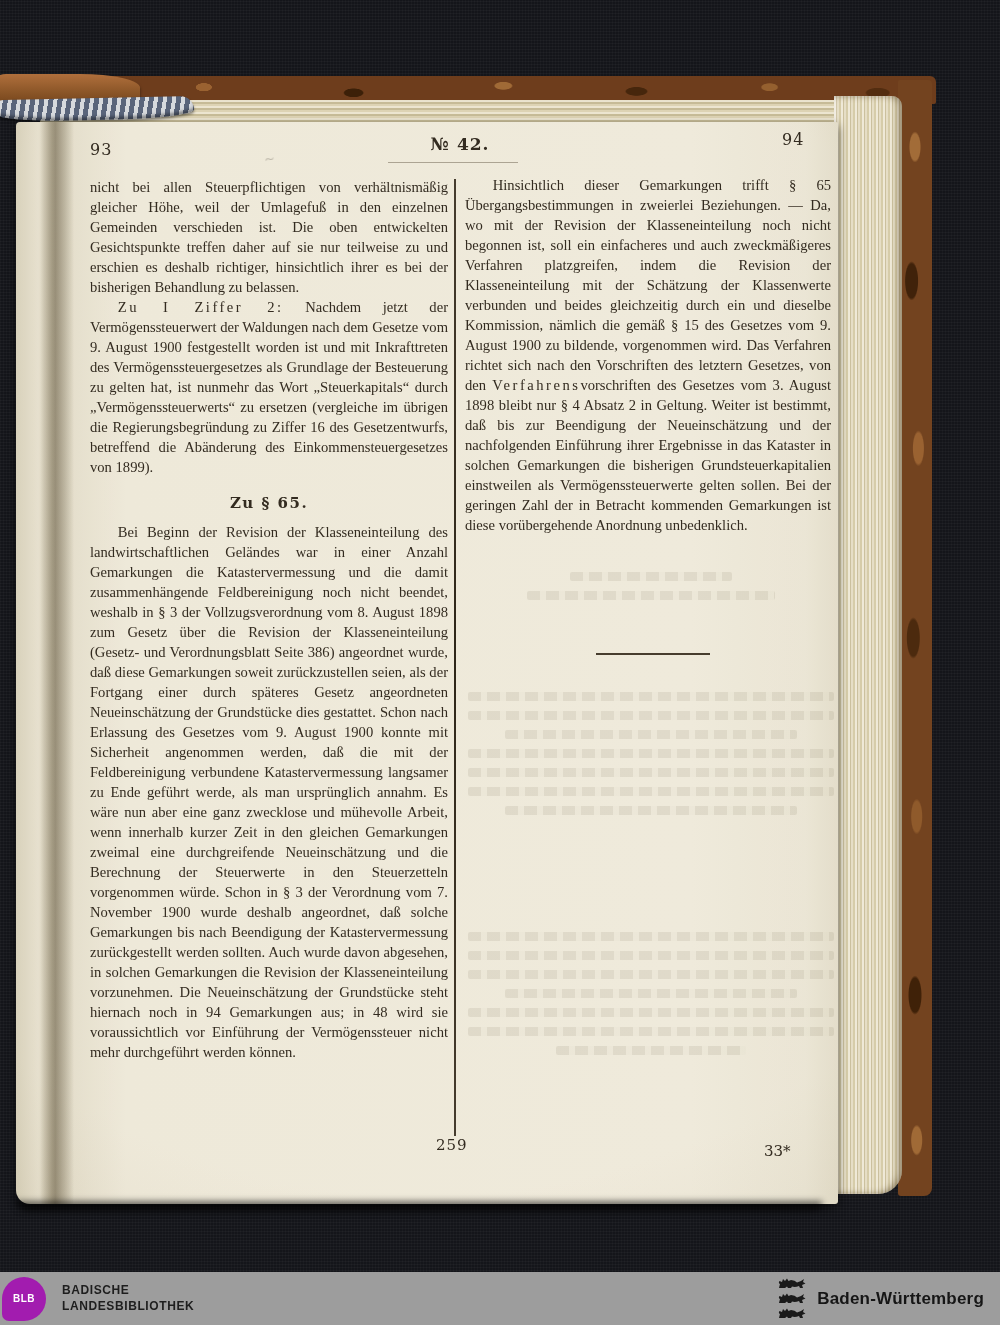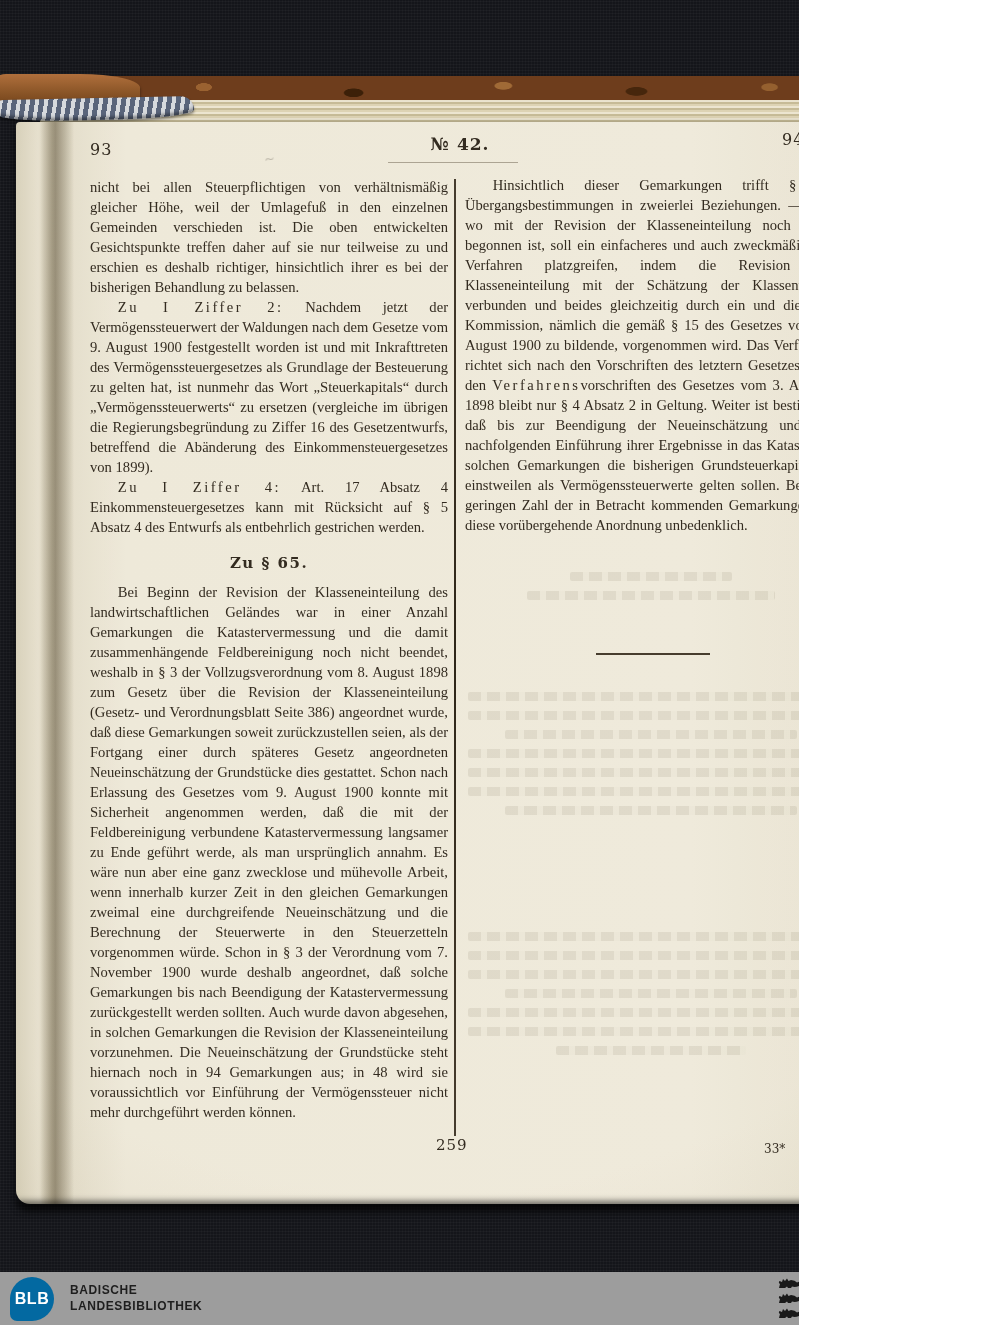--- a/index.html
+++ b/index.html
@@ -1,17 +1,17 @@
 <!DOCTYPE html>
 <html><head>
 <meta charset="utf-8">
 <style>
   html,body{margin:0;padding:0;}
   body{width:1000px;height:1325px;font-family:"DejaVu Serif",serif;}
-  .scene{position:relative;width:799px;height:1325px;overflow:hidden;
+  .scene{position:relative;width:1000px;height:1325px;overflow:hidden;
     background-color:#14151a;
     background-image:
       repeating-linear-gradient(0deg, rgba(255,255,255,0.030) 0 1px, rgba(0,0,0,0) 1px 3px),
       repeating-linear-gradient(90deg, rgba(255,255,255,0.025) 0 1px, rgba(0,0,0,0) 1px 3px);}
   
   .marble-top{position:absolute;left:104px;top:76px;width:832px;height:28px;border-radius:3px 6px 2px 2px;
     background-color:#6e3d1c;
     background-image:
       radial-gradient(14px 7px at 12% 40%, #9a6231 0 55%, transparent 60%),
       radial-gradient(18px 8px at 30% 60%, #3c2008 0 50%, transparent 58%),
@@ -62,33 +62,33 @@
   .col{position:absolute;font-size:14.6px;line-height:20px;text-align:justify;}
   .col-left{left:74px;top:55px;width:358px;}
   .col-right{left:449px;top:53px;width:366px;}
   .col p{margin:0;font-family:Liberation Serif, serif;}
   .ind{text-indent:1.9em;}
   .sperr{letter-spacing:2.5px;}
   .sect-head{text-align:center;font-size:15px;letter-spacing:1.5px;margin:16px 0 9px 0;font-weight:bold;}
   .col-divider{position:absolute;left:438px;top:57px;width:1.6px;height:957px;background:linear-gradient(180deg,#463c2e 0,#2e2619 50%,#463c2e 100%);}
   .foot-num{position:absolute;font-size:15px;}
   .foot-center{left:420px;top:1014px;font-weight:normal;letter-spacing:1px;}
-  .foot-right{left:748px;top:1020px;font-size:12px;}
+  .foot-right{left:748px;top:1020px;font-size:15px;}
   .hrule{position:absolute;left:580px;top:531px;width:114px;height:1.5px;background:#473d2e;}
   
   .ghost{position:absolute;opacity:.55;filter:blur(.7px);}
   .gline{height:9px;margin:10px 0;border-radius:2px;
     background:repeating-linear-gradient(90deg, rgba(104,94,66,.20) 0 13px, rgba(104,94,66,.03) 13px 19px);}
   .gline.short{width:52%;margin-left:auto;margin-right:auto;}
   .gline.mid{width:80%;margin-left:auto;margin-right:auto;}
   
   .libbar{position:absolute;left:0;top:1272px;width:1000px;height:53px;background:#9d9d9d;
     display:flex;align-items:center;font-family:"Liberation Sans","DejaVu Sans",sans-serif;}
-  .blb-logo{width:44px;height:44px;margin-left:10px;border-radius:50% 50% 50% 16%;background:#0369a1;
-    display:flex;align-items:center;justify-content:center;color:#ffffff;font-weight:bold;font-size:16px;letter-spacing:.5px;}
+  .blb-logo{width:44px;height:44px;margin-left:2px;border-radius:50% 50% 50% 16%;background:#a21caf;
+    display:flex;align-items:center;justify-content:center;color:#ffffff;font-weight:bold;font-size:10px;letter-spacing:.5px;}
   .libname{margin-left:16px;color:#1e1e1e;font-weight:bold;font-size:12px;line-height:1.3;letter-spacing:.6px;}
   .bw-group{margin-left:auto;margin-right:16px;display:flex;align-items:center;gap:10px;color:#161616;}
   .bw-label{font-size:17px;font-weight:600;letter-spacing:.2px;}
   .lions{width:30px;height:44px;}
 </style>
 </head>
 <body>
 
 <div class="scene">
 
@@ -107,21 +107,20 @@
     <div class="issue">№ 42.</div>
     <div class="issue-underline"></div>
     <div class="hdr-num hdr-right">94</div>
     <div class="smudge">~</div>
 
     <div class="col-divider"></div>
 
     <div class="col col-left">
       <p>nicht bei allen Steuerpflichtigen von verhältnismäßig gleicher Höhe, weil der Umlagefuß in den einzelnen Gemeinden verschieden ist. Die oben entwickelten Gesichtspunkte treffen daher auf sie nur teilweise zu und erschien es deshalb richtiger, hinsichtlich ihrer es bei der bisherigen Behandlung zu belassen.</p>
       <p class="ind"><span class="sperr">Zu I Ziffer 2:</span><span> Nachdem jetzt der Vermögenssteuerwert der Waldungen nach dem Gesetze vom 9. August 1900 festgestellt worden ist und mit Inkrafttreten des Vermögenssteuergesetzes als Grundlage der Besteuerung zu gelten hat, ist nunmehr das Wort „Steuerkapitals“ durch „Vermögenssteuerwerts“ zu ersetzen (vergleiche im übrigen die Regierungsbegründung zu Ziffer 16 des Gesetzentwurfs, betreffend die Abänderung des Einkommensteuergesetzes von 1899).</span></p>
-      <p class="ind"><span class="sperr">Zu I Ziffer 4:</span><span> Art. 17 Absatz 4 Einkommensteuergesetzes kann mit Rücksicht auf § 5 Absatz 4 des Entwurfs als entbehrlich gestrichen werden.</span></p>
       <div class="sect-head">Zu § 65.</div>
       <p class="ind">Bei Beginn der Revision der Klasseneinteilung des landwirtschaftlichen Geländes war in einer Anzahl Gemarkungen die Katastervermessung und die damit zusammenhängende Feldbereinigung noch nicht beendet, weshalb in § 3 der Vollzugsverordnung vom 8. August 1898 zum Gesetz über die Revision der Klasseneinteilung (Gesetz- und Verordnungsblatt Seite 386) angeordnet wurde, daß diese Gemarkungen soweit zurückzustellen seien, als der Fortgang einer durch späteres Gesetz angeordneten Neueinschätzung der Grundstücke dies gestattet. Schon nach Erlassung des Gesetzes vom 9. August 1900 konnte mit Sicherheit angenommen werden, daß die mit der Feldbereinigung verbundene Katastervermessung langsamer zu Ende geführt werde, als man ursprünglich annahm. Es wäre nun aber eine ganz zwecklose und mühevolle Arbeit, wenn innerhalb kurzer Zeit in den gleichen Gemarkungen zweimal eine durchgreifende Neueinschätzung und die Berechnung der Steuerwerte in den Steuerzetteln vorgenommen würde. Schon in § 3 der Verordnung vom 7. November 1900 wurde deshalb angeordnet, daß solche Gemarkungen bis nach Beendigung der Katastervermessung zurückgestellt werden sollten. Auch wurde davon abgesehen, in solchen Gemarkungen die Revision der Klasseneinteilung vorzunehmen. Die Neueinschätzung der Grundstücke steht hiernach noch in 94 Gemarkungen aus; in 48 wird sie voraussichtlich vor Einführung der Vermögenssteuer nicht mehr durchgeführt werden können.</p>
     </div>
 
     <div class="col col-right">
       <p class="ind"><span>Hinsichtlich dieser Gemarkungen trifft § 65 Übergangsbestimmungen in zweierlei Beziehungen. — Da, wo mit der Revision der Klasseneinteilung noch nicht begonnen ist, soll ein einfacheres und auch zweckmäßigeres Verfahren platzgreifen, indem die Revision der Klasseneinteilung mit der Schätzung der Klassenwerte verbunden und beides gleichzeitig durch ein und dieselbe Kommission, nämlich die gemäß § 15 des Gesetzes vom 9. August 1900 zu bildende, vorgenommen wird. Das Verfahren richtet sich nach den Vorschriften des letztern Gesetzes, von den </span><span class="sperr">Verfahrens</span><span>vorschriften des Gesetzes vom 3. August 1898 bleibt nur § 4 Absatz 2 in Geltung. Weiter ist bestimmt, daß bis zur Beendigung der Neueinschätzung und der nachfolgenden Einführung ihrer Ergebnisse in das Kataster in solchen Gemarkungen die bisherigen Grundsteuerkapitalien einstweilen als Vermögenssteuerwerte gelten sollen. Bei der geringen Zahl der in Betracht kommenden Gemarkungen ist diese vorübergehende Anordnung unbedenklich.</span></p>
     </div>
 
     <div class="hrule"></div>
 

